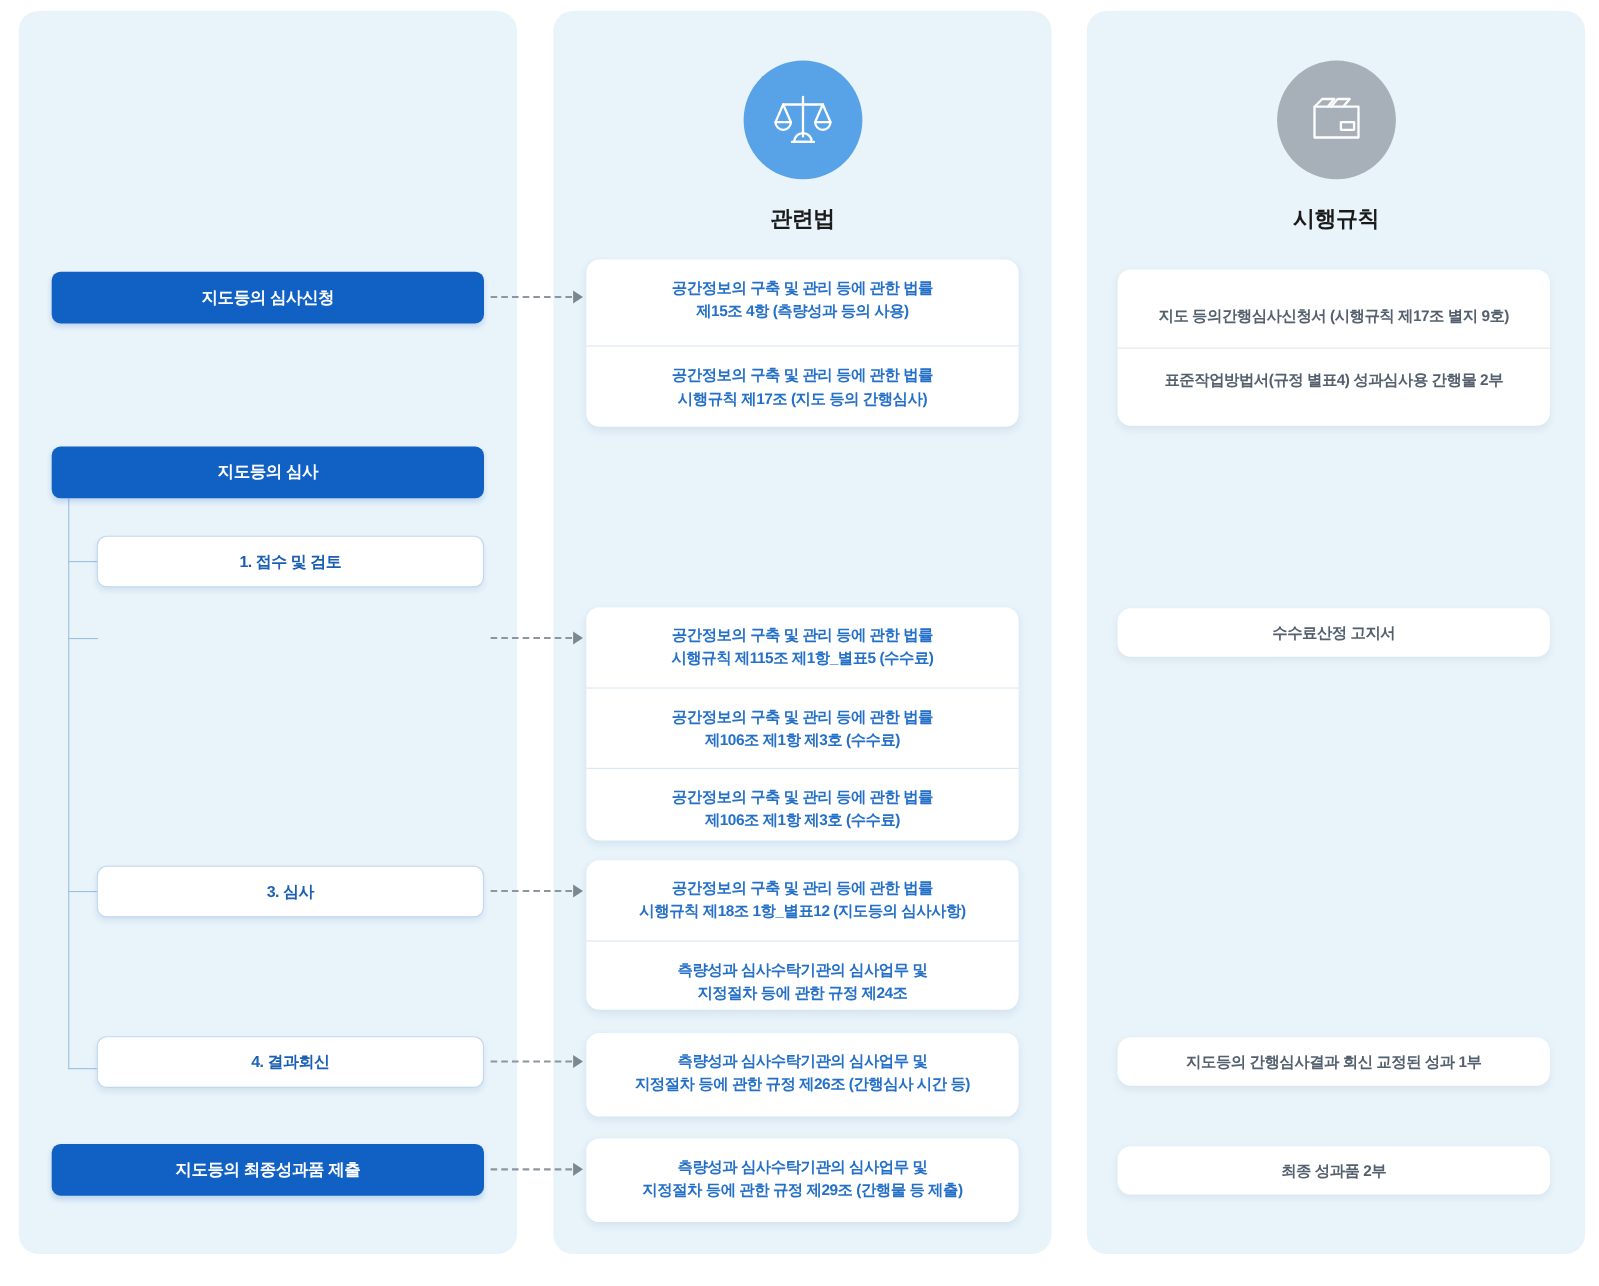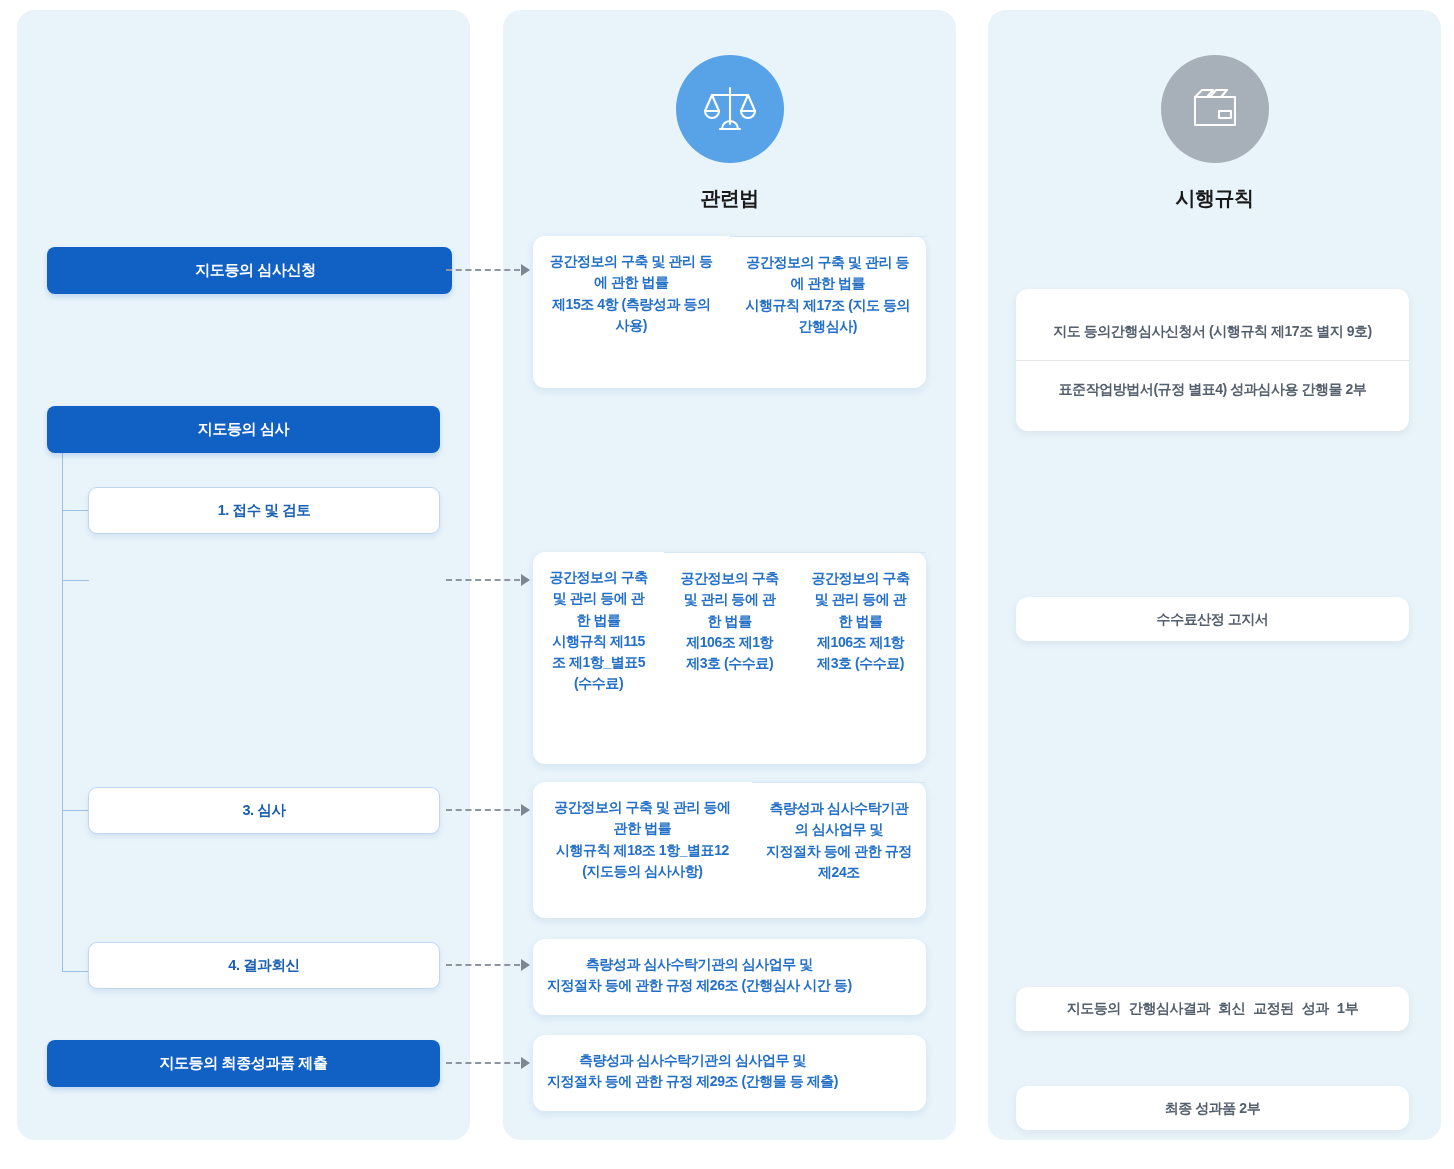--- a/index.html
+++ b/index.html
@@ -120,22 +120,22 @@
   
   .card-law {
     position: absolute;
     left: 533px;
     width: 393px;
     background: #ffffff;
     border-radius: 12px;
     box-shadow: 0 3px 7px rgba(110,150,195,0.16);
     box-sizing: border-box;
     display: flex;
-    flex-direction: row;
-    justify-content: flex-start;
+    flex-direction: column;
+    justify-content: space-between;
   }
   .law-item {
     text-align: center;
     color: #2470c8;
     font-size: 14px;
     font-weight: bold;
     line-height: 1.52;
     letter-spacing: -0.45px;
     padding: 15px 14px;
   }
@@ -148,21 +148,20 @@
     position: absolute;
     left: 1016px;
     width: 393px;
     background: #ffffff;
     border-radius: 12px;
     box-shadow: 0 3px 7px rgba(140,150,165,0.14);
     box-sizing: border-box;
     display: flex;
     flex-direction: column;
     justify-content: center;
-    margin-top: 44px;
   }
   .doc-item {
     text-align: center;
     color: #55606e;
     font-size: 14px;
     font-weight: bold;
     line-height: 1.5;
     letter-spacing: -0.45px;
     padding: 18px 14px;
   }
@@ -233,21 +232,21 @@
     </div>
     <div class="col-title">시행규칙</div>
   </div>
 
   <div class="tree-vline" style="left:62px; top:453px; height:519px;"></div>
   <div class="tree-hline" style="left:62px; top:510px; width:27px;"></div>
   <div class="tree-hline" style="left:62px; top:580px; width:27px;"></div>
   <div class="tree-hline" style="left:62px; top:810px; width:27px;"></div>
   <div class="tree-hline" style="left:62px; top:971px; width:27px;"></div>
 
-  <div class="bar-major" style="top:247px;padding-left:12px;">
+  <div class="bar-major" style="top:247px;">
     <span>지도등의 심사신청</span>
   </div>
   <div class="bar-major" style="top:406px;">
     <span>지도등의 심사</span>
   </div>
   <div class="bar-major" style="top:1040px;">
     <span>지도등의 최종성과품 제출</span>
   </div>
 
   <div class="box-sub" style="top:487px;">
@@ -308,20 +307,20 @@
   <div class="card-doc" style="top:245px; height:142px;">
     <div class="doc-item">지도 등의간행심사신청서 (시행규칙 제17조 별지 9호)</div>
     <div class="doc-item">표준작업방법서(규정 별표4) 성과심사용 간행물 2부</div>
   </div>
 
   <div class="card-doc" style="top:553px; height:44px;">
     <div class="doc-item" style="padding:2px 14px;">수수료산정 고지서</div>
   </div>
 
   <div class="card-doc" style="top:943px; height:44px;">
-    <div class="doc-item" style="padding:10px 14px;font-family:Liberation Mono, monospace;">지도등의 간행심사결과 회신 교정된 성과 1부</div>
+    <div class="doc-item" style="padding:10px 14px;">지도등의 간행심사결과 회신 교정된 성과 1부</div>
   </div>
 
   <div class="card-doc" style="top:1042px; height:44px;">
     <div class="doc-item" style="padding:10px 14px;">최종 성과품 2부</div>
   </div>
 
 </div>
 
 </body></html>

